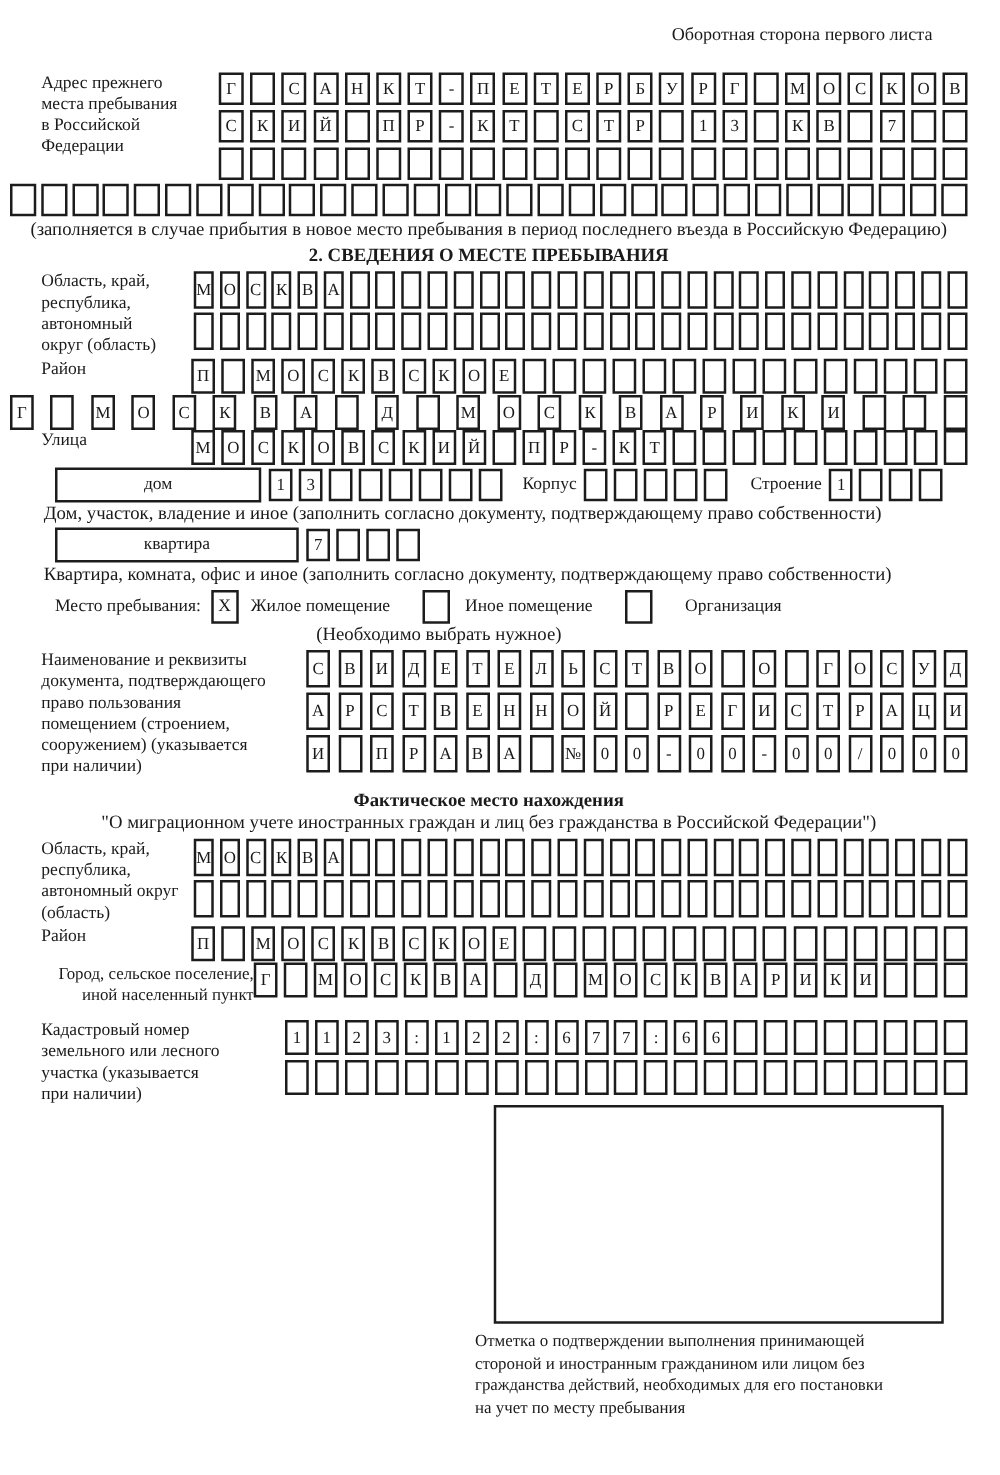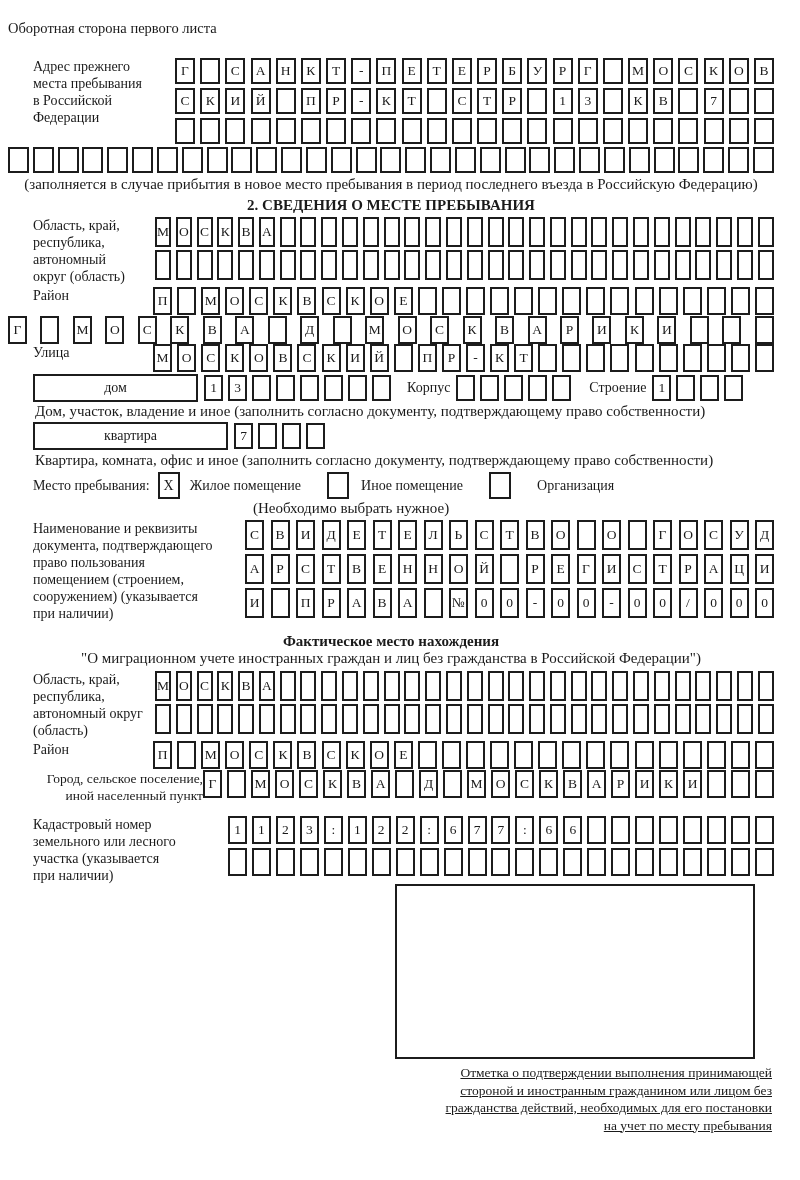--- a/index.html
+++ b/index.html
@@ -1,21 +1,21 @@
 <!DOCTYPE html>
 <html><head>
 <meta charset="utf-8">
 <style>
   html,body{margin:0;padding:0;background:#fff;color:#1a1a1a;}
   .page{
     width:800px;height:1180px;box-sizing:border-box;
     padding:8px 26px 0 8px;background:#fff;overflow:hidden;
     font-family:"Liberation Serif","DejaVu Serif",serif;font-size:14px;
   }
-  .sheet-title{margin-top:12px;text-align:left;font-size:14.5px;height:18px;}
+  .sheet-title{margin-top:12px;margin-right:28px;text-align:right;font-size:14.5px;height:18px;}
   .field{display:flex;align-items:flex-start;}
   .lbl{box-sizing:border-box;padding-left:25px;flex-shrink:0;line-height:17px;white-space:pre-line;}
   .content{flex:1;min-width:0;}
   .cells{display:flex;justify-content:space-between;width:100%;}
   .cells .cell{
     box-sizing:border-box;border:2px solid #1c1c1c;background:#fff;
     display:flex;align-items:center;justify-content:center;
     font-size:13.5px;line-height:1;flex-shrink:0;
   }
   .sz-a .cell{width:20px;height:26px;}
@@ -23,24 +23,24 @@
   .sz-b .cell{width:16px;height:30px;}
   .sz-c .cell{width:19px;height:28px;}
   .sz-e .cell{width:19px;height:30px;}
   .sz-f .cell{width:19px;height:26px;}
   .gap3{margin-top:3px;} .gap4{margin-top:4px;}
   .cells-gap{display:flex;gap:5px;width:auto;justify-content:flex-start;}
   .caption{font-size:15px;line-height:17px;}
   .caption.center{text-align:center;}
   .heading{font-weight:bold;font-size:15px;text-align:center;line-height:18px;}
   .widebox{box-sizing:border-box;border:2px solid #1c1c1c;height:28px;display:flex;align-items:center;justify-content:center;font-size:14px;}
-  .inlinerow{display:flex;align-items:center;margin-left:25px;}
+  .inlinerow{display:flex;align-items:center;margin-left:36px;}
   .chkbox{box-sizing:border-box;border:2px solid #1c1c1c;width:22px;height:27px;display:flex;align-items:center;justify-content:center;font-size:14px;flex-shrink:0;}
   .stamp-box{box-sizing:border-box;border:2px solid #1c1c1c;width:360px;height:175px;margin-left:387px;background:#fff;}
-  .stamp-caption{width:392px;margin-left:372px;margin-top:5px;text-align:right;font-size:13.5px;line-height:17.5px;white-space:pre-line;text-decoration:underline;}
+  .stamp-caption{width:392px;margin-left:372px;margin-top:5px;text-align:left;font-size:13.5px;line-height:17.5px;white-space:pre-line;}
 </style>
 </head>
 <body>
 
 <div class="page">
 
   <div class="sheet-title">Оборотная сторона первого листа</div>
 
   <div class="field" style="margin-top:20px;">
     <div class="lbl" style="flex-basis:167px;">Адрес прежнего

